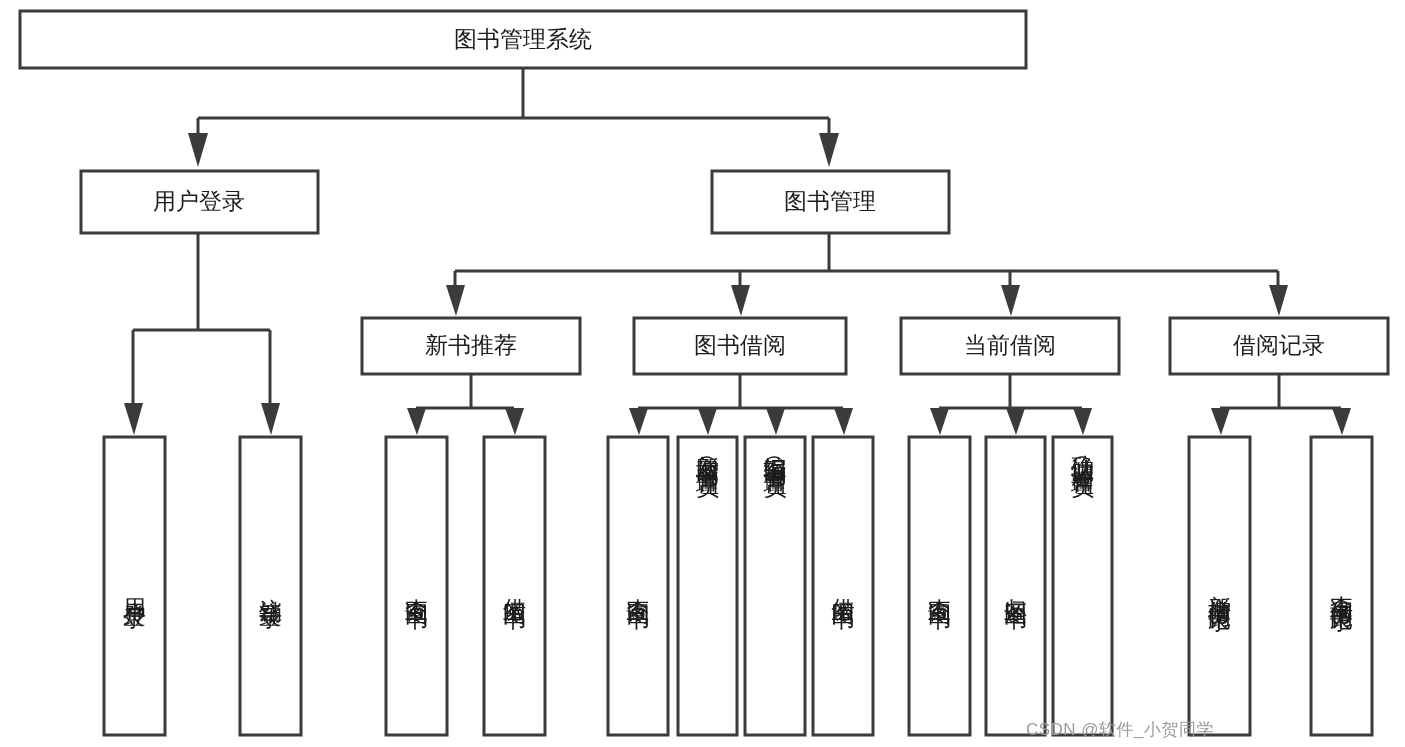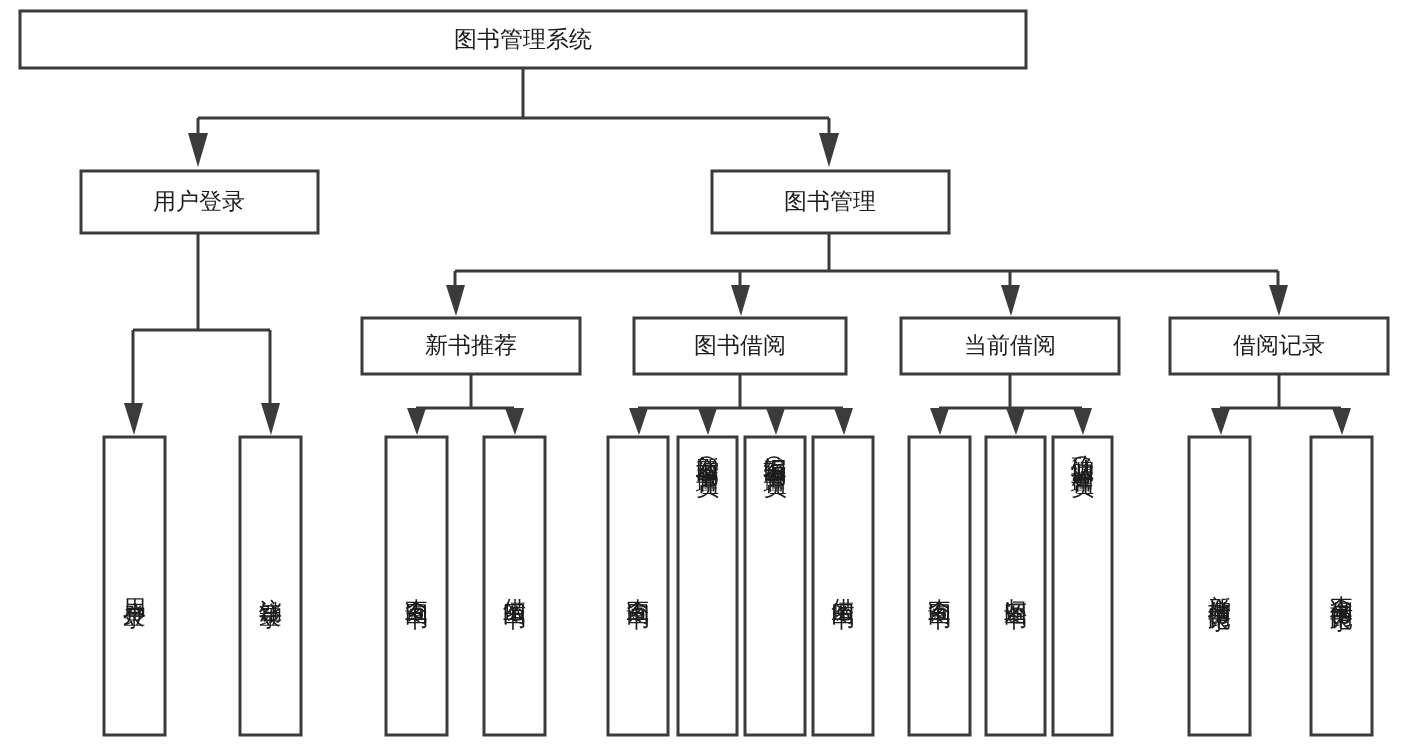--- a/index.html
+++ b/index.html
@@ -230,13 +230,14 @@
   <div class="leaf-label-wrap" style="left:1053px; top:437px; width:59px; height:298px; align-items:flex-start;">
       <span class="vtext">确认归还（管理员）</span>
     </div>
   <div class="leaf-label-wrap" style="left:1189px; top:437px; width:61px; height:298px;">
       <span class="vtext">新增借阅记录</span>
     </div>
   <div class="leaf-label-wrap" style="left:1311px; top:437px; width:61px; height:298px;">
       <span class="vtext">查询借阅记录</span>
     </div>
 
+  <div class="watermark">CSDN @软件_小贺同学</div>
 </div>
 
 </body></html>

